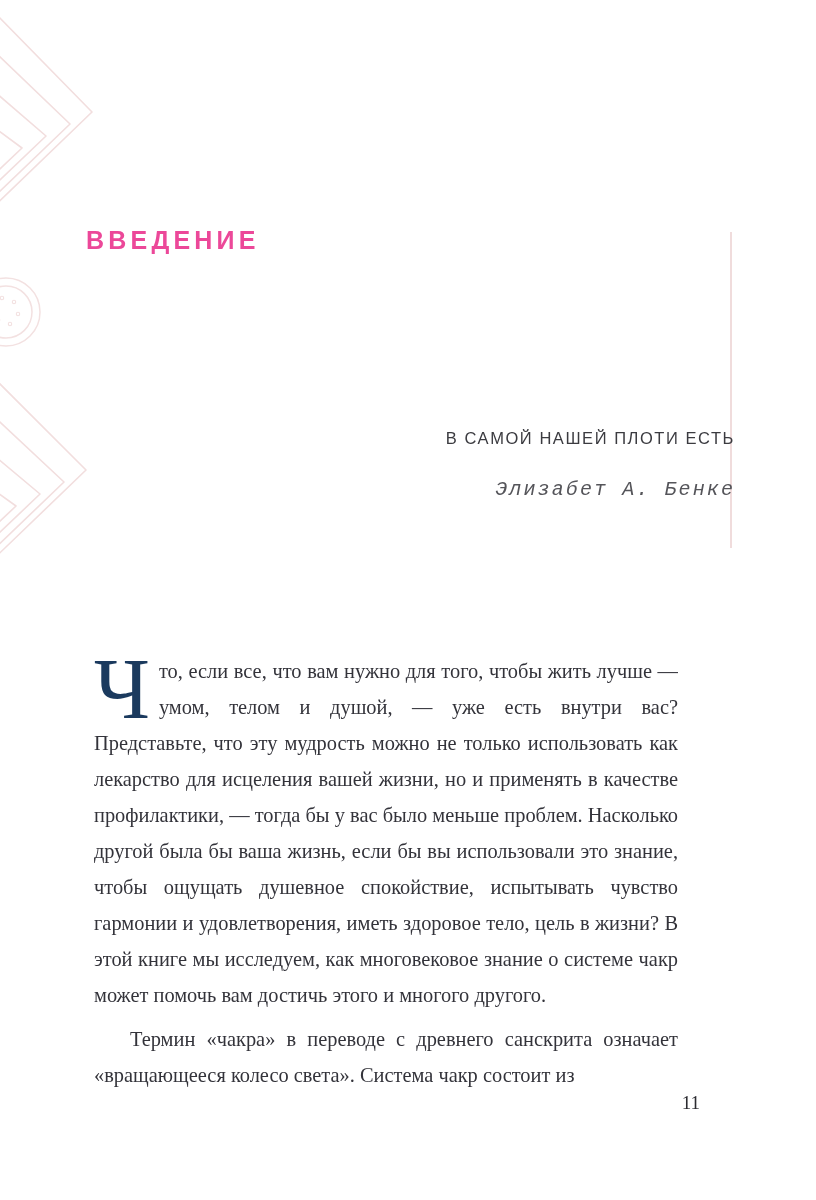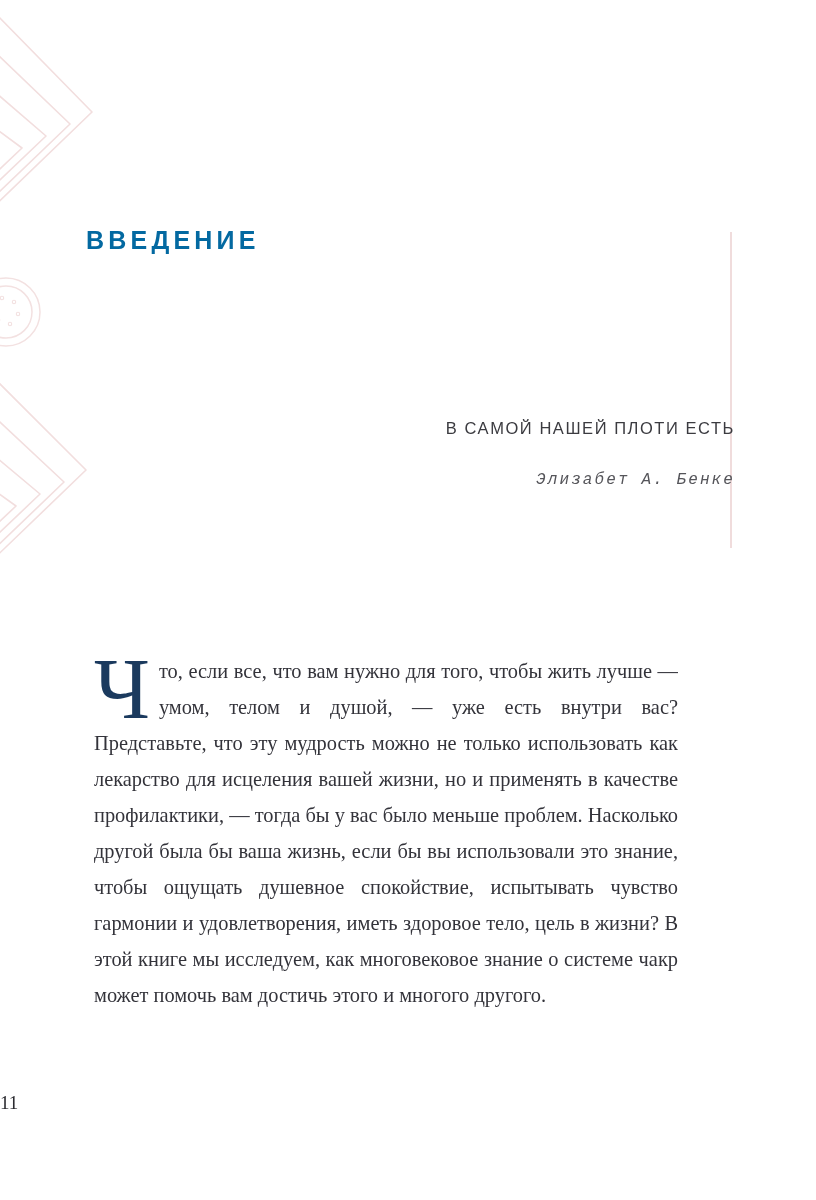--- a/index.html
+++ b/index.html
@@ -47,51 +47,51 @@
   
   .section-title {
     position: absolute;
     left: 86px;
     top: 228px;
     margin: 0;
     font-family: "Liberation Sans", "DejaVu Sans", sans-serif;
     font-size: 25px;
     font-weight: bold;
     letter-spacing: 4.2px;
-    color: #0369a1;
+    color: #ec4899;
     line-height: 1;
     white-space: nowrap;
     z-index: 3;
   }
 
   
   .epigraph {
     position: absolute;
     left: 200px;
-    top: 392px;
+    top: 402px;
     width: 495px;
     text-align: right;
     z-index: 3;
   }
   .epigraph-line {
     display: block;
     font-family: "Liberation Sans", "DejaVu Sans", sans-serif;
     font-size: 16.5px;
     font-weight: normal;
     letter-spacing: 1.55px;
     color: #3b3b40;
     line-height: 40px;
     white-space: nowrap;
   }
   .epigraph-attribution {
     display: block;
     margin-top: 22px;
     font-family: "Liberation Mono", "DejaVu Sans Mono", monospace;
     font-style: italic;
-    font-size: 16px;
+    font-size: 20px;
     letter-spacing: 2.1px;
     color: #55555a;
     line-height: 20px;
     white-space: nowrap;
   }
 
   
   .body-copy {
     position: absolute;
     left: 86px;
@@ -122,20 +122,21 @@
     padding: 2px 9px 0 0;
     margin-top: 2px;
   }
 
   
   .folio {
     position: absolute;
     left: 0;
     top: 1092px;
     width: 700px;
+    text-align: right;
     font-family: "Liberation Serif", "DejaVu Serif", serif;
     font-size: 19px;
     color: #2b2b30;
     z-index: 3;
   }
 </style>
 </head>
 <body>
 
 <div class="page">
@@ -189,17 +190,18 @@
 
   <h1 class="section-title">ВВЕДЕНИЕ</h1>
 
   <blockquote class="epigraph">
     <span class="epigraph-line">В САМОЙ НАШЕЙ ПЛОТИ ЕСТЬ</span>
     <cite class="epigraph-attribution">Элизабет А. Бенке</cite>
   </blockquote>
 
   <div class="body-copy">
     <p class="body-par opening">Что, если все, что вам нужно для того, чтобы жить луч­ше — умом, телом и душой, — уже есть внутри вас? Представьте, что эту мудрость можно не только исполь­зовать как лекарство для исцеления вашей жизни, но и приме­нять в качестве профилактики, — тогда бы у вас было меньше проблем. Насколько другой была бы ваша жизнь, если бы вы использовали это знание, чтобы ощущать душевное спокой­ствие, испытывать чувство гармонии и удовлетворения, иметь здоровое тело, цель в жизни? В этой книге мы исследуем, как многовековое знание о системе чакр может помочь вам достичь этого и многого другого.</p>
+    <p class="body-par indent">Термин «чакра» в переводе с древнего санскрита озна­чает «вращающееся колесо света». Система чакр состоит из</p>
   </div>
 
   <div class="folio">11</div>
 
 </div>
 
 </body></html>

